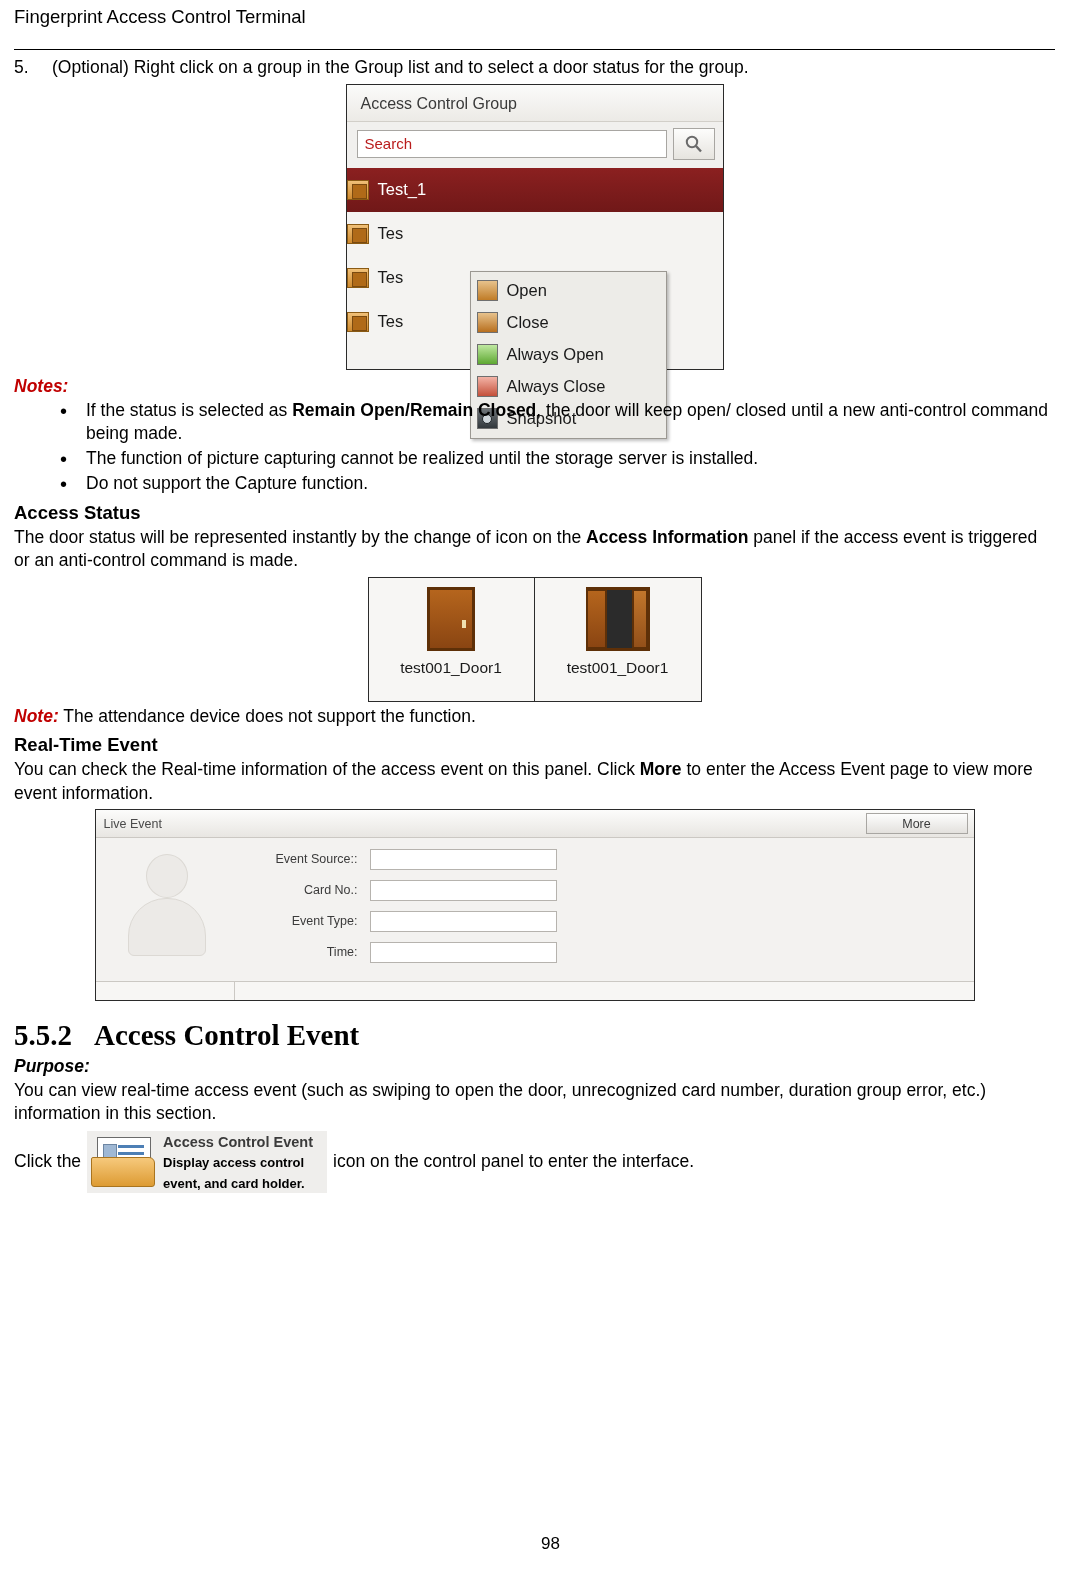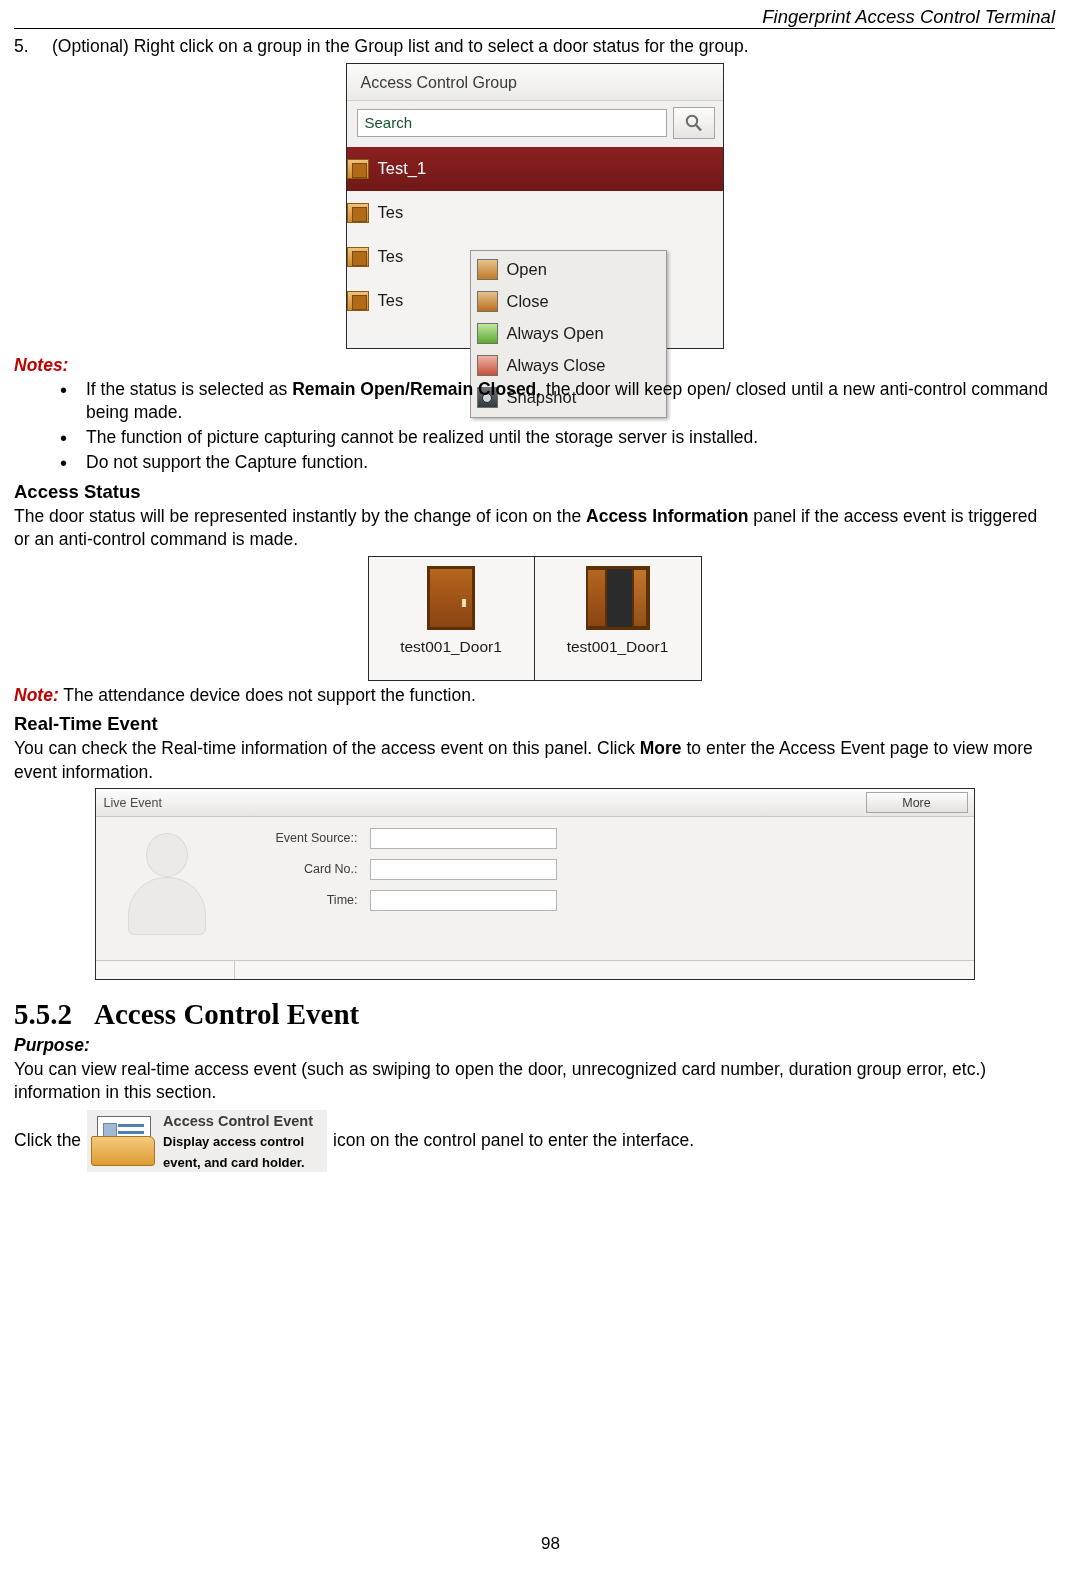--- a/index.html
+++ b/index.html
@@ -15,27 +15,26 @@
     position: relative;
   }
   .page {
     position: relative;
     width: 1069px;
     height: 1572px;
     box-sizing: border-box;
     padding: 0 14px;
   }
   .header {
-    text-align: right;
+    text-align: left;
     font-size: 18.5px;
     padding-top: 6px;
-    padding-bottom: 0;
+    padding-bottom: 21px;
     border-bottom: 1.6px solid #000;
     margin-bottom: 6px;
-    font-style: italic;
   }
   .step {
     font-size: 17.5px;
     line-height: 1.35;
     margin: 6px 0 4px 0;
     display: flex;
   }
   .step-num {
     width: 38px;
     flex: 0 0 38px;
@@ -65,21 +64,21 @@
     display: flex;
     align-items: center;
     padding: 6px 8px 8px 10px;
     gap: 6px;
   }
   .acg-search {
     flex: 1;
     height: 28px;
     border: 1px solid #a8a6a2;
     background: #ffffff;
-    color: #14532d;
+    color: #b91c1c;
     font-size: 15px;
     display: flex;
     align-items: center;
     padding-left: 7px;
     box-sizing: border-box;
   }
   .acg-searchbtn {
     width: 40px;
     height: 30px;
     border: 1px solid #a8a6a2;
@@ -579,20 +578,24 @@
             <div class="torso"></div>
           </div>
         </div>
         <div class="fields">
           <div class="field-row">
             <span class="field-label">Event Source::</span>
             <span class="field-input"></span>
           </div>
           <div class="field-row">
             <span class="field-label">Card No.:</span>
+            <span class="field-input"></span>
+          </div>
+          <div class="field-row">
+            <span class="field-label">Event Type:</span>
             <span class="field-input"></span>
           </div>
           <div class="field-row">
             <span class="field-label">Time:</span>
             <span class="field-input"></span>
           </div>
         </div>
       </div>
       <div class="live-footer">
         <div class="cell"></div>

